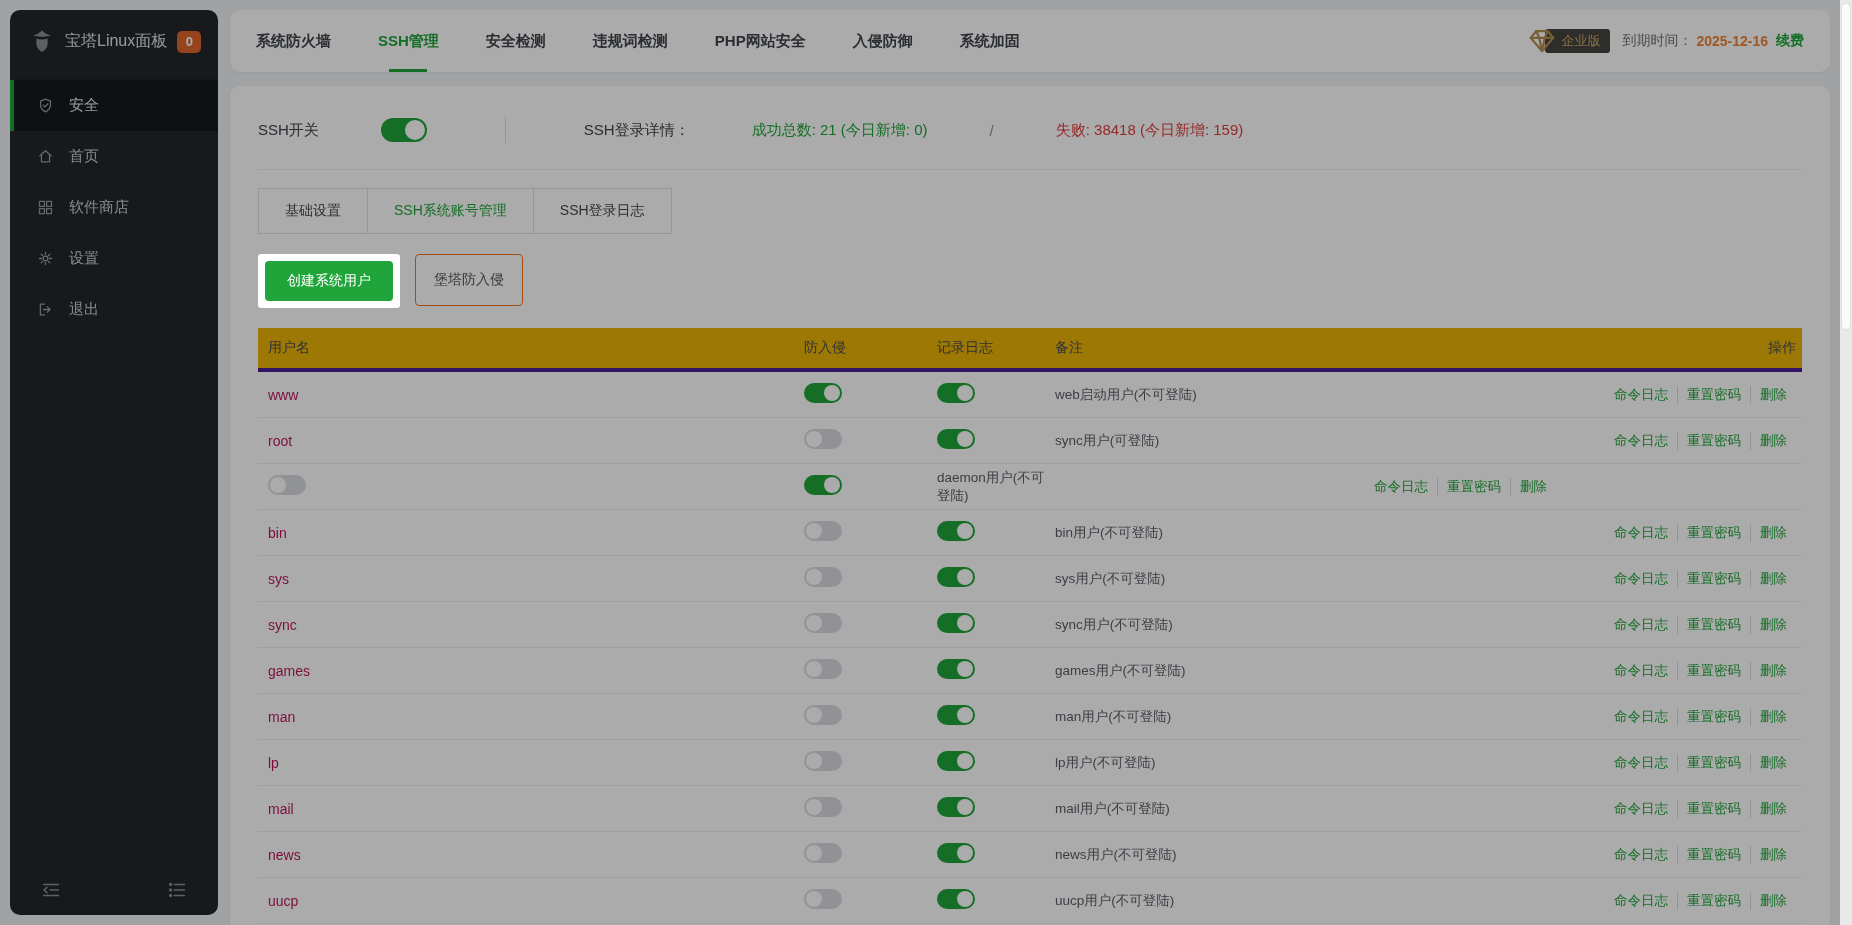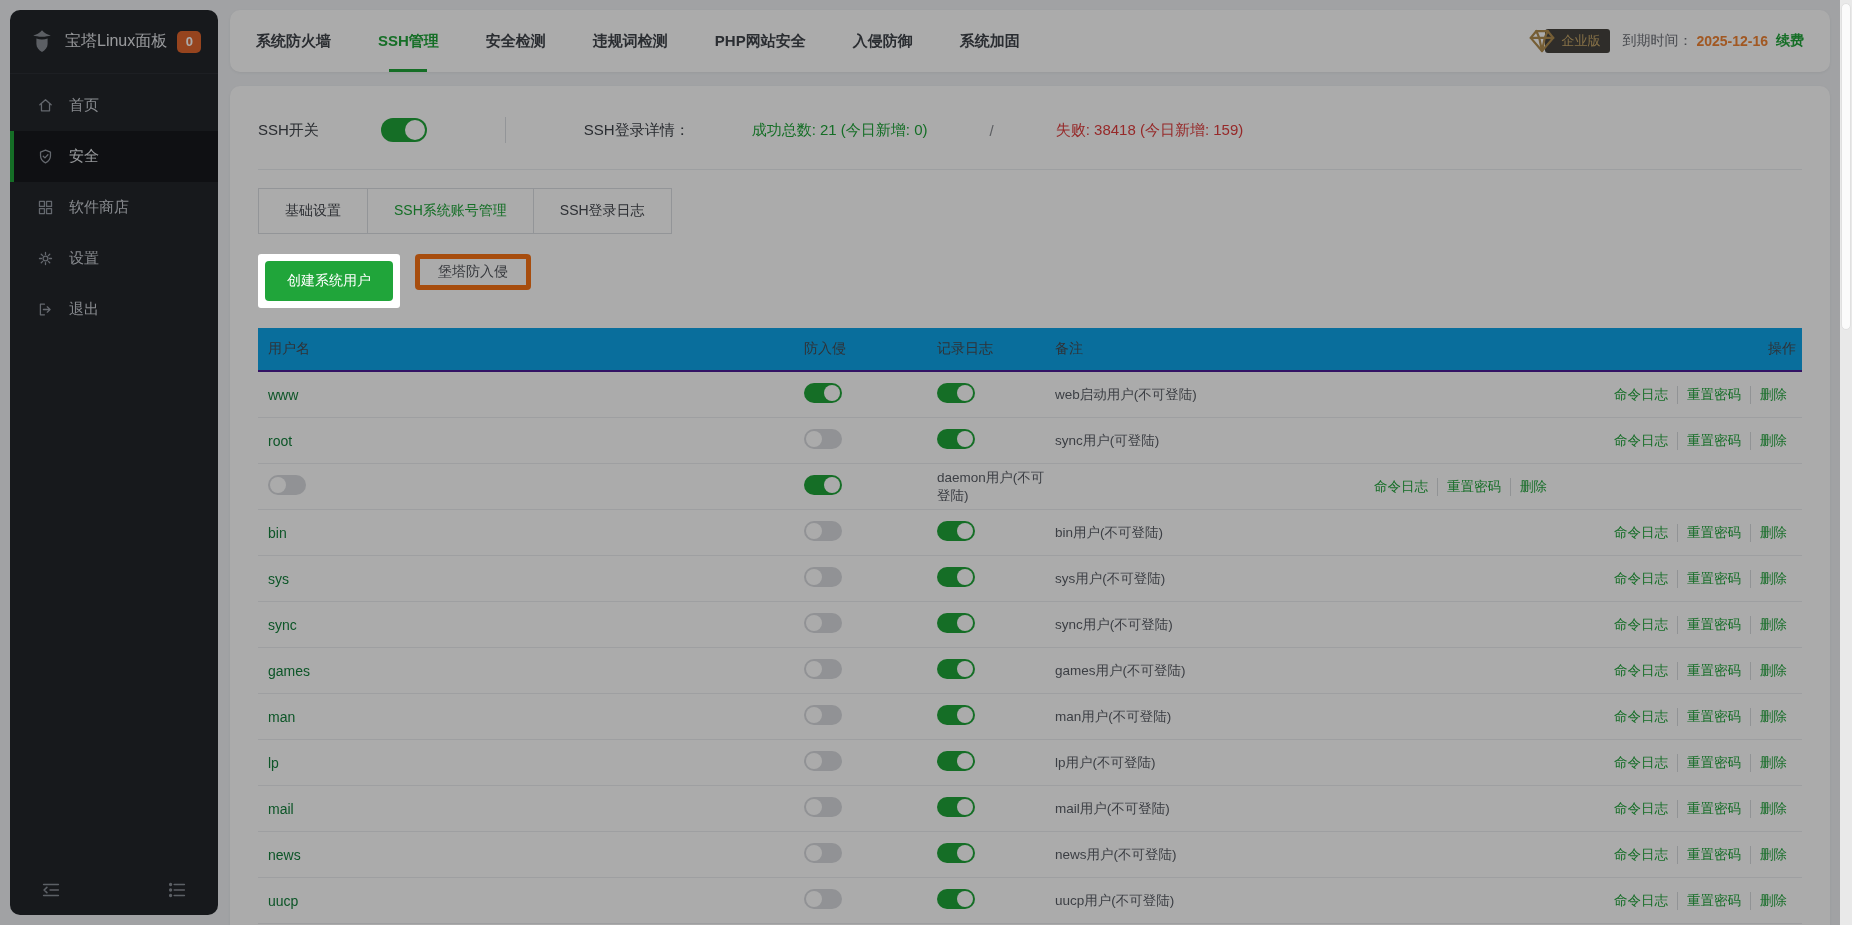--- a/index.html
+++ b/index.html
@@ -75,33 +75,33 @@
     cursor:pointer; background:#fff; }
   .sub-tab:first-child { margin-left:0; }
   .sub-tab.active { color:#20a53a; }
 
   .btn-row { margin-top:20px; display:flex; align-items:flex-start; }
   .highlight-ring { position:relative; z-index:101; background:#fff; padding:7px;
     border-radius:3px; display:inline-flex; }
   .btn-green { height:40px; padding:0 22px; background:#20a53a; border:none;
     border-radius:4px; color:#fff; font-size:14px; cursor:pointer;
     font-family:inherit; }
-  .btn-plain { height:36px; padding:0 18px; background:#fff; border:5px solid #f97316;
+  .btn-plain { height:52px; padding:0 18px; background:#fff; border:1px solid #f97316;
     border-radius:4px; color:#50535a; font-size:14px; cursor:pointer; margin-left:15px;
     font-family:inherit; }
 
   
   .utable { margin-top:20px; }
   .trow { display:grid; grid-template-columns:536px 133px 118px 1fr 240px;
     align-items:center; border-bottom:1px solid #eceef1; }
-  .thead { background:#0ea5e9; height:44px; font-size:14px; color:#484b52;
-    border-bottom:2px solid #4c1d95; }
+  .thead { background:#eab308; height:44px; font-size:14px; color:#484b52;
+    border-bottom:4px solid #4c1d95; }
   .tbody-row { height:46px; }
   .cell { padding-left:10px; }
-  .cell-user { font-size:14px; color:#15803d; }
+  .cell-user { font-size:14px; color:#be185d; }
   .cell-remark { font-size:13.5px; color:#5a5e66; }
   .cell-actions { display:flex; justify-content:flex-end; padding-right:6px; }
   .cell-actions.header-actions { font-size:14px; color:#484b52; }
   .action-link { color:#21a43b; font-size:13.5px; cursor:pointer; padding:0 9px;
     border-left:1px solid #d8dbdf; white-space:nowrap; }
   .action-link:first-child { border-left:none; }
 
   
   .toggle { position:relative; width:38px; height:20px; border-radius:10px;
     background:#d8dade; cursor:pointer; display:inline-block; }
@@ -128,33 +128,33 @@
 <aside class="sidebar">
   <div class="logo-row">
     <svg class="logo-icon" viewBox="0 0 24 24">
       <path d="M12 2 C10 4.6 7 5.8 4.5 6.3 C8 8 16 8 19.5 6.3 C17 5.8 14 4.6 12 2 Z" fill="#8a8e95" stroke="none"></path>
       <path d="M7.2 9 C10 10 14 10 16.8 9 V13.8 C16.8 16.8 14.8 19 12 20.6 C9.2 19 7.2 16.8 7.2 13.8 Z" fill="#8a8e95" stroke="none"></path>
     </svg>
     <span class="logo-title">宝塔Linux面板</span>
     <span class="logo-badge">0</span>
   </div>
   <nav class="menu">
+      <div class="menu-item active">
+        <svg viewBox="0 0 24 24">
+          <path d="M12 3 L19 5.8 V11 C19 15.8 16.2 18.9 12 21 C7.8 18.9 5 15.8 5 11 V5.8 Z"></path>
+          <polyline points="8.8,11.6 11.2,14 15.4,9.6"></polyline>
+        </svg>
+        <span>安全</span>
+      </div>
       <div class="menu-item">
         <svg viewBox="0 0 24 24">
           <path d="M4 11 L12 3.8 L20 11"></path>
           <path d="M6.3 9.6 V19.5 H17.7 V9.6"></path>
         </svg>
         <span>首页</span>
-      </div>
-      <div class="menu-item active">
-        <svg viewBox="0 0 24 24">
-          <path d="M12 3 L19 5.8 V11 C19 15.8 16.2 18.9 12 21 C7.8 18.9 5 15.8 5 11 V5.8 Z"></path>
-          <polyline points="8.8,11.6 11.2,14 15.4,9.6"></polyline>
-        </svg>
-        <span>安全</span>
       </div>
       <div class="menu-item">
         <svg viewBox="0 0 24 24">
           <rect x="3.5" y="3.5" width="7" height="7"></rect>
           <rect x="13.5" y="3.5" width="7" height="7"></rect>
           <rect x="3.5" y="13.5" width="7" height="7"></rect>
           <rect x="13.5" y="13.5" width="7" height="7"></rect>
         </svg>
         <span>软件商店</span>
       </div>

